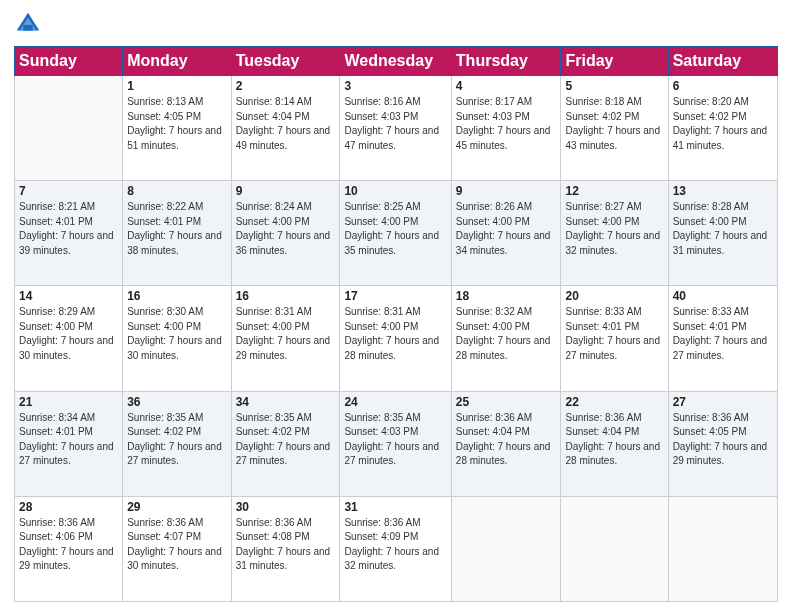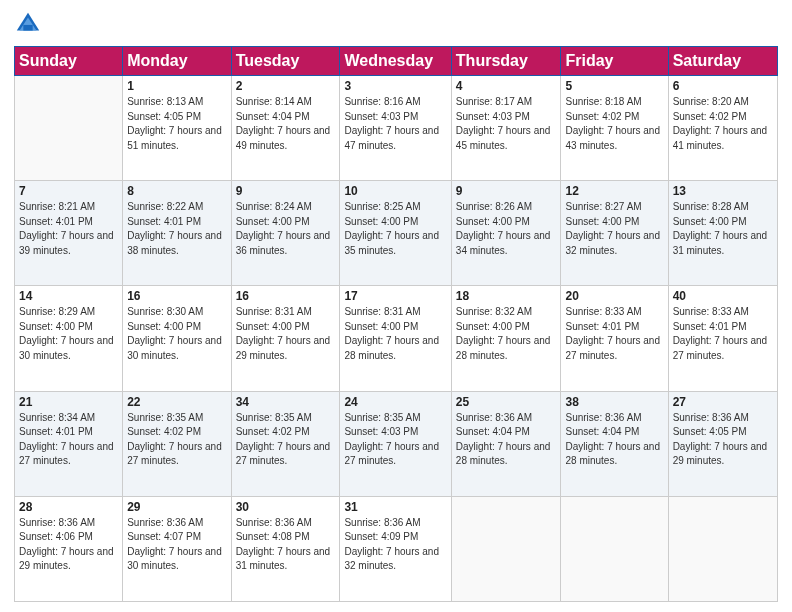--- a/index.html
+++ b/index.html
@@ -218,37 +218,37 @@
             <div class="day-number">40</div>
             <div class="day-info">Sunrise: 8:33 AM<br>Sunset: 4:01 PM<br>Daylight: 7 hours and 27 minutes.</div>
           </td>
         </tr>
         <tr>
           <td>
             <div class="day-number">21</div>
             <div class="day-info">Sunrise: 8:34 AM<br>Sunset: 4:01 PM<br>Daylight: 7 hours and 27 minutes.</div>
           </td>
           <td>
-            <div class="day-number">22</div>
+            <div class="day-number">36</div>
             <div class="day-info">Sunrise: 8:35 AM<br>Sunset: 4:02 PM<br>Daylight: 7 hours and 27 minutes.</div>
           </td>
           <td>
             <div class="day-number">34</div>
             <div class="day-info">Sunrise: 8:35 AM<br>Sunset: 4:02 PM<br>Daylight: 7 hours and 27 minutes.</div>
           </td>
           <td>
             <div class="day-number">24</div>
             <div class="day-info">Sunrise: 8:35 AM<br>Sunset: 4:03 PM<br>Daylight: 7 hours and 27 minutes.</div>
           </td>
           <td>
             <div class="day-number">25</div>
             <div class="day-info">Sunrise: 8:36 AM<br>Sunset: 4:04 PM<br>Daylight: 7 hours and 28 minutes.</div>
           </td>
           <td>
-            <div class="day-number">38</div>
+            <div class="day-number">22</div>
             <div class="day-info">Sunrise: 8:36 AM<br>Sunset: 4:04 PM<br>Daylight: 7 hours and 28 minutes.</div>
           </td>
           <td>
             <div class="day-number">27</div>
             <div class="day-info">Sunrise: 8:36 AM<br>Sunset: 4:05 PM<br>Daylight: 7 hours and 29 minutes.</div>
           </td>
         </tr>
         <tr>
           <td>
             <div class="day-number">28</div>

